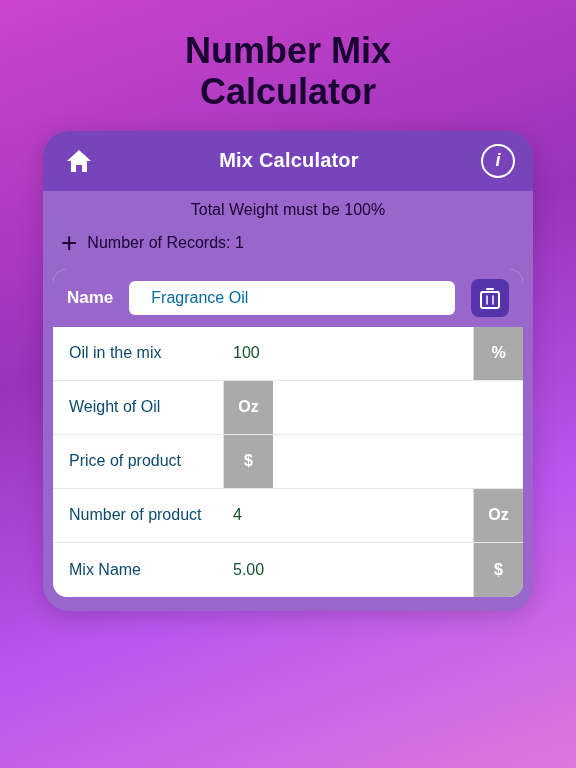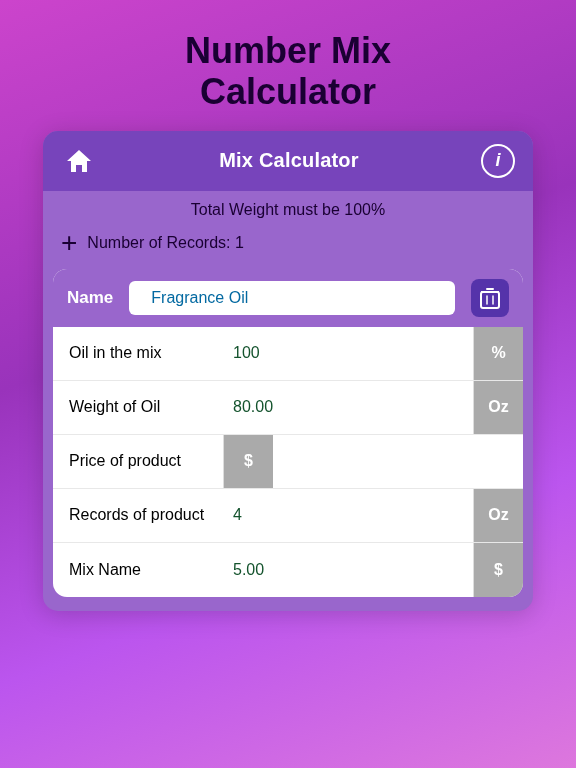--- a/index.html
+++ b/index.html
@@ -22,21 +22,21 @@
       font-weight: 900;
       text-align: center;
       margin-top: 30px;
       margin-bottom: 18px;
       line-height: 1.15;
     }
 
     .app-card {
       width: 490px;
       background: #9966cc;
-      border-radius: 15px;
+      border-radius: 26px;
       overflow: hidden;
       box-shadow: 0 4px 24px rgba(0,0,0,0.18);
     }
 
     
     .header-bar {
       background: #7744bb;
       display: flex;
       align-items: center;
       justify-content: space-between;
@@ -158,21 +158,21 @@
     }
 
     .data-row:last-child {
       border-bottom: none;
     }
 
     .row-label {
       flex: 0 0 170px;
       padding: 14px 16px;
       font-size: 16px;
-      color: #000000;
+      color: #0c4a6e;
       font-weight: 500;
     }
 
     .row-input {
       flex: 1;
       border: none;
       outline: none;
       font-size: 16px;
       color: #14532d;
       padding: 14px 10px;
@@ -238,29 +238,28 @@
     </div>
 
     <div id="data-rows-container">
         <div class="data-row">
           <span class="row-label">Oil in the mix</span>
           <input class="row-input" type="text" value="100" style="">
           <div class="row-unit">%</div>
         </div>
         <div class="data-row">
           <span class="row-label">Weight of Oil</span>
-          <input class="row-input" type="text" value="80.00" style="">
           <div class="row-unit">Oz</div>
         </div>
         <div class="data-row">
           <span class="row-label">Price of product</span>
           <div class="row-unit">$</div>
         </div>
         <div class="data-row">
-          <span class="row-label">Records of product</span>
+          <span class="row-label">Number of product</span>
           <input class="row-input" type="text" value="4" style="">
           <div class="row-unit">Oz</div>
         </div>
         <div class="data-row">
           <span class="row-label">Mix Name</span>
           <input class="row-input" type="text" value="5.00" style="">
           <div class="row-unit">$</div>
         </div>
       </div>
 

